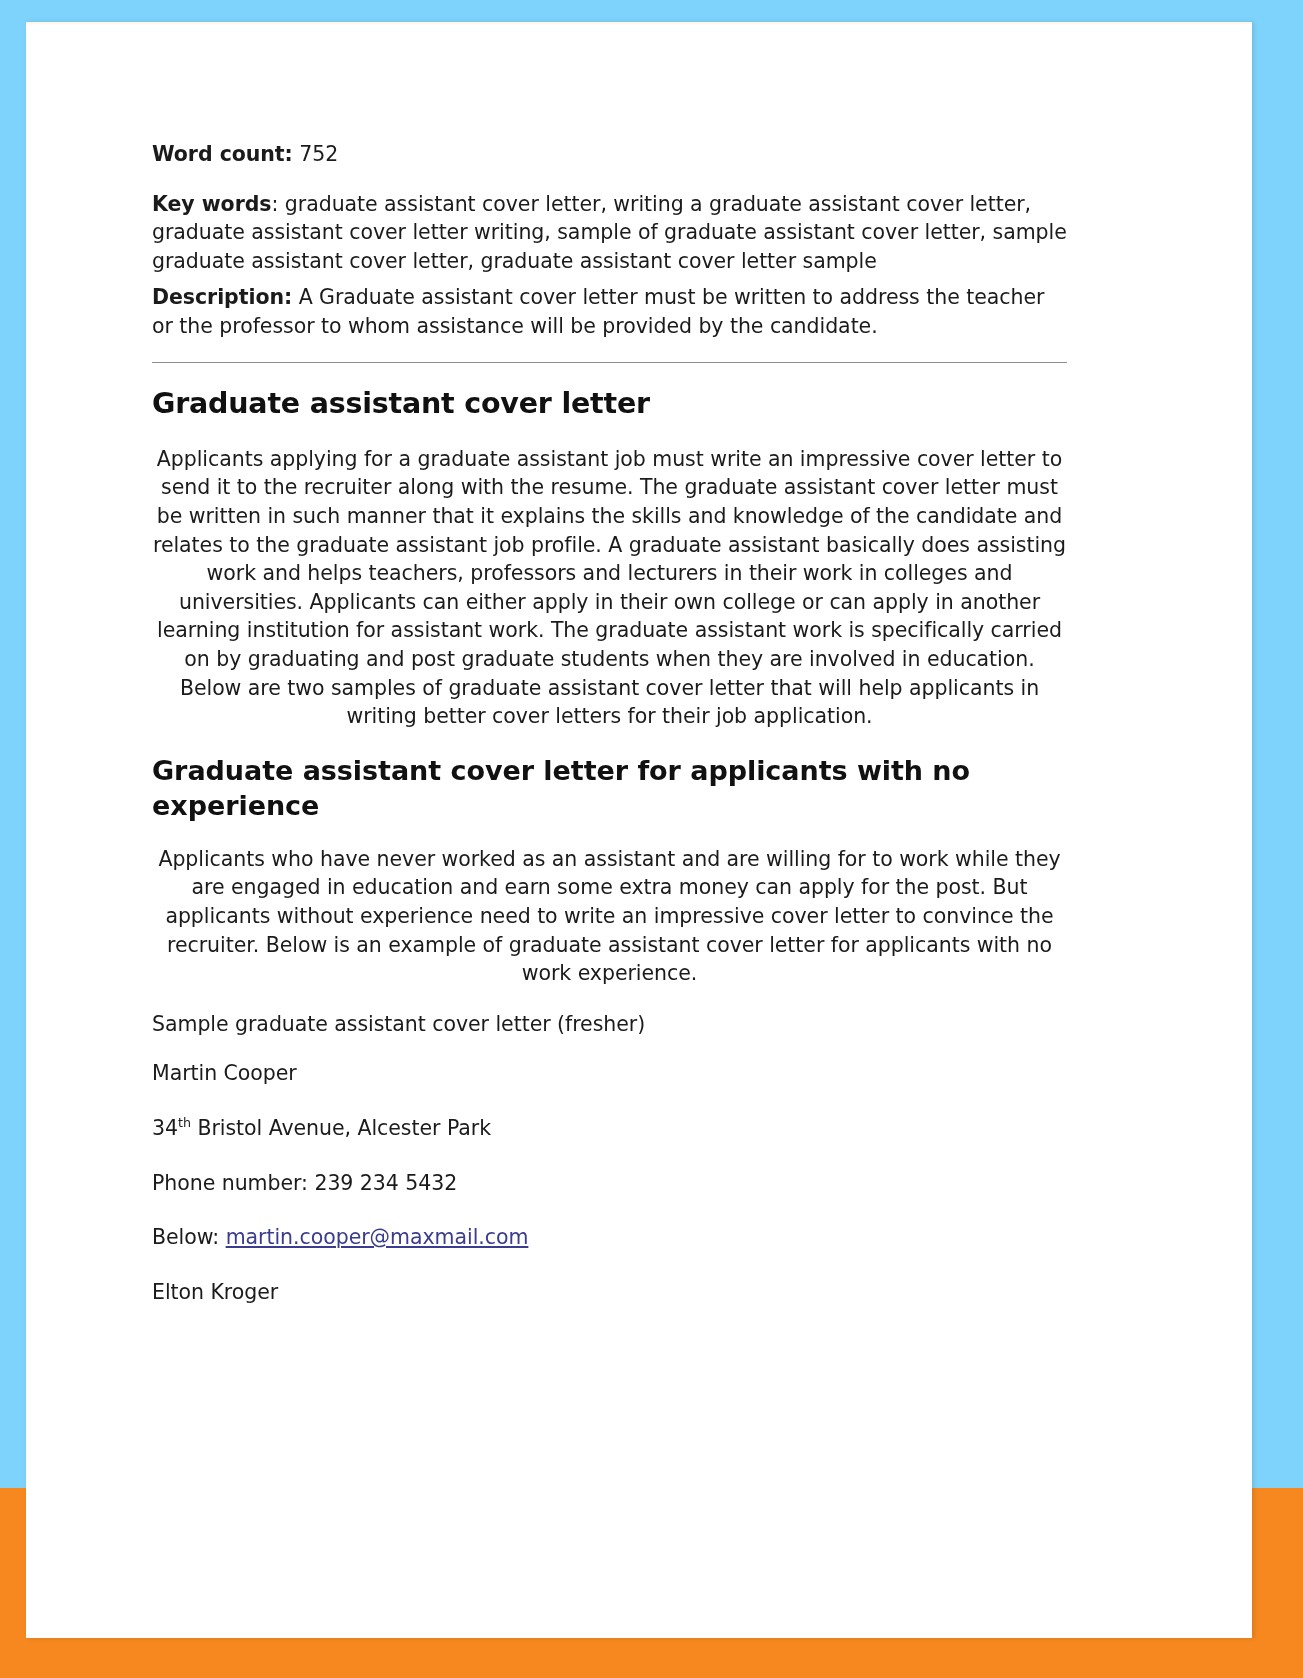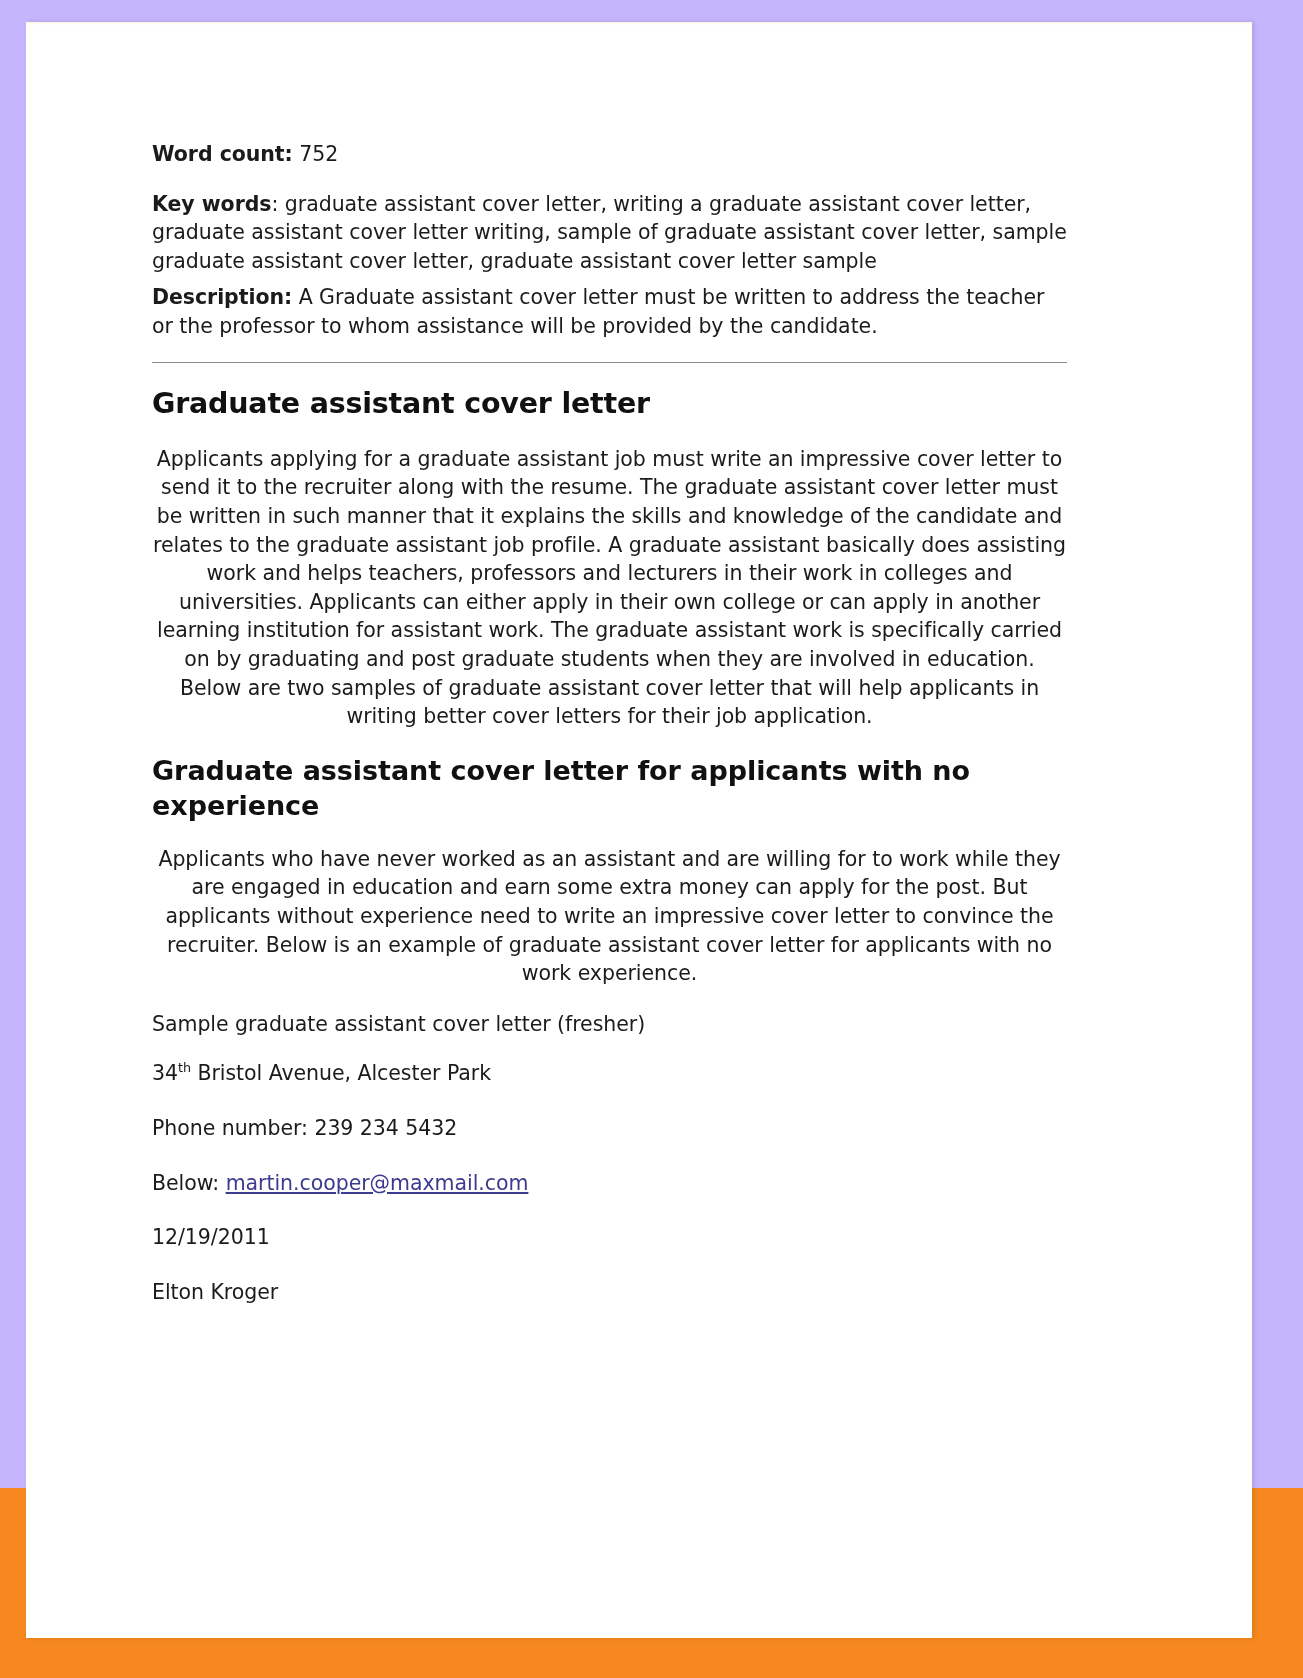--- a/index.html
+++ b/index.html
@@ -14,21 +14,21 @@
     overflow: hidden;
   }
 
   
   .frame {
     position: absolute;
     left: 0;
     top: 0;
     width: 1303px;
     height: 1488px;
-    background: #c4b5fd;
+    background: #7dd3fc;
   }
 
   
   .page {
     position: absolute;
     left: 26px;
     top: 22px;
     width: 1226px;
     height: 1616px;
     background: #ffffff;
@@ -143,33 +143,33 @@
       <p class="body-par">Applicants applying for a graduate assistant job must write an impressive cover letter to send it to the recruiter along with the resume. The graduate assistant cover letter must be written in such manner that it explains the skills and knowledge of the candidate and relates to the graduate assistant job profile. A graduate assistant basically does assisting work and helps teachers, professors and lecturers in their work in colleges and universities. Applicants can either apply in their own college or can apply in another learning institution for assistant work. The graduate assistant work is specifically carried on by graduating and post graduate students when they are involved in education. Below are two samples of graduate assistant cover letter that will help applicants in writing better cover letters for their job application.</p>
 
       <h2 class="sub-title">Graduate assistant cover letter for applicants with no experience</h2>
 
       <p class="body-par">Applicants who have never worked as an assistant and are willing for to work while they are engaged in education and earn some extra money can apply for the post. But applicants without experience need to write an impressive cover letter to convince the recruiter. Below is an example of graduate assistant cover letter for applicants with no work experience.</p>
 
       <p class="plain-line">Sample graduate assistant cover letter (fresher)</p>
 
       <div class="contact-block">
 
+        <p class="plain-line">Martin Cooper</p>
 
         <p class="plain-line">
           <span>34</span><sup class="ord">th</sup><span> Bristol Avenue, Alcester Park</span>
         </p>
 
 
         <p class="plain-line">Phone number: 239 234 5432</p>
 
         <p class="plain-line">
           <span>Below: </span><a class="email-link" href="#">martin.cooper@maxmail.com</a>
         </p>
 
-        <p class="plain-line">12/19/2011</p>
 
         <p class="plain-line">Elton Kroger</p>
 
       </div>
 
     </div>
   </div>
 </div>
 
 </body></html>

